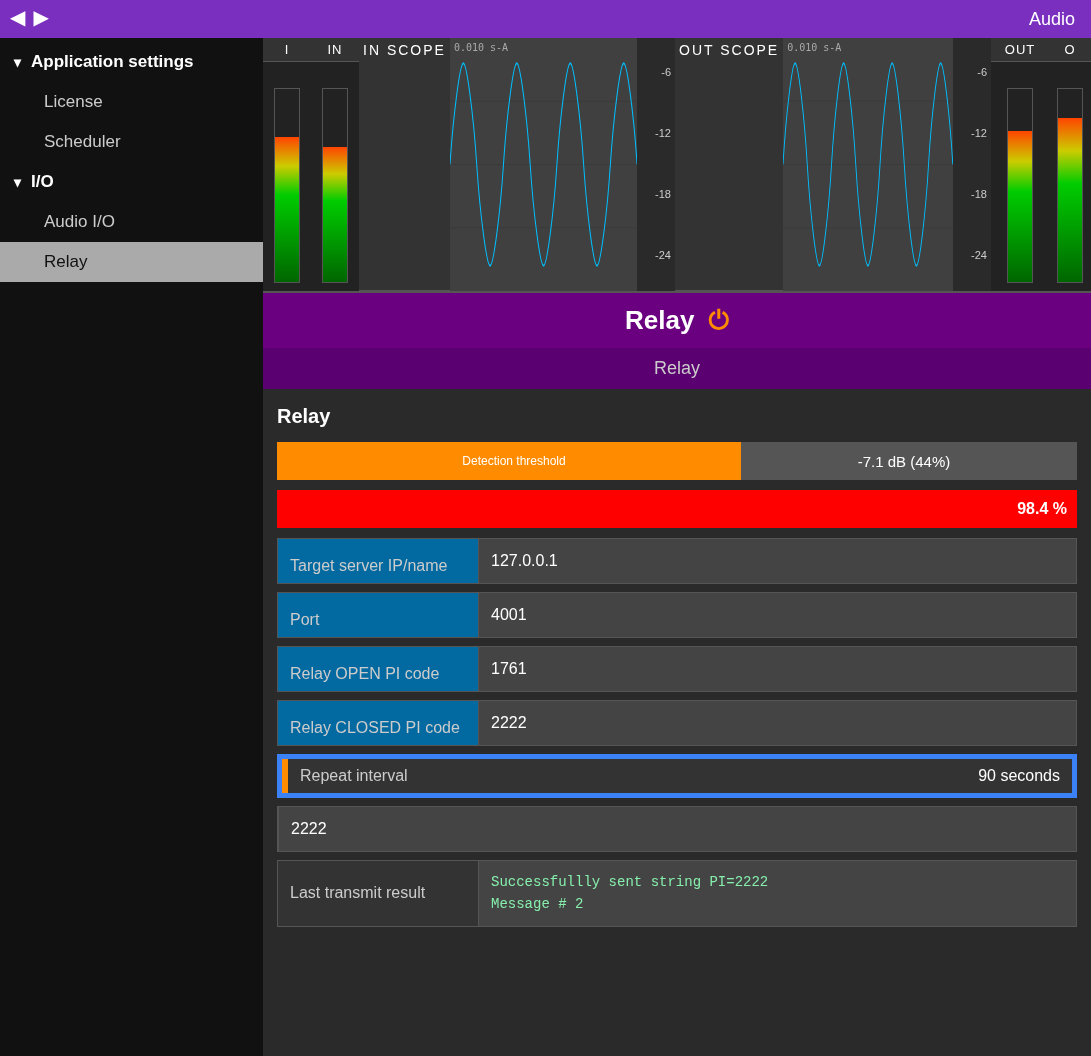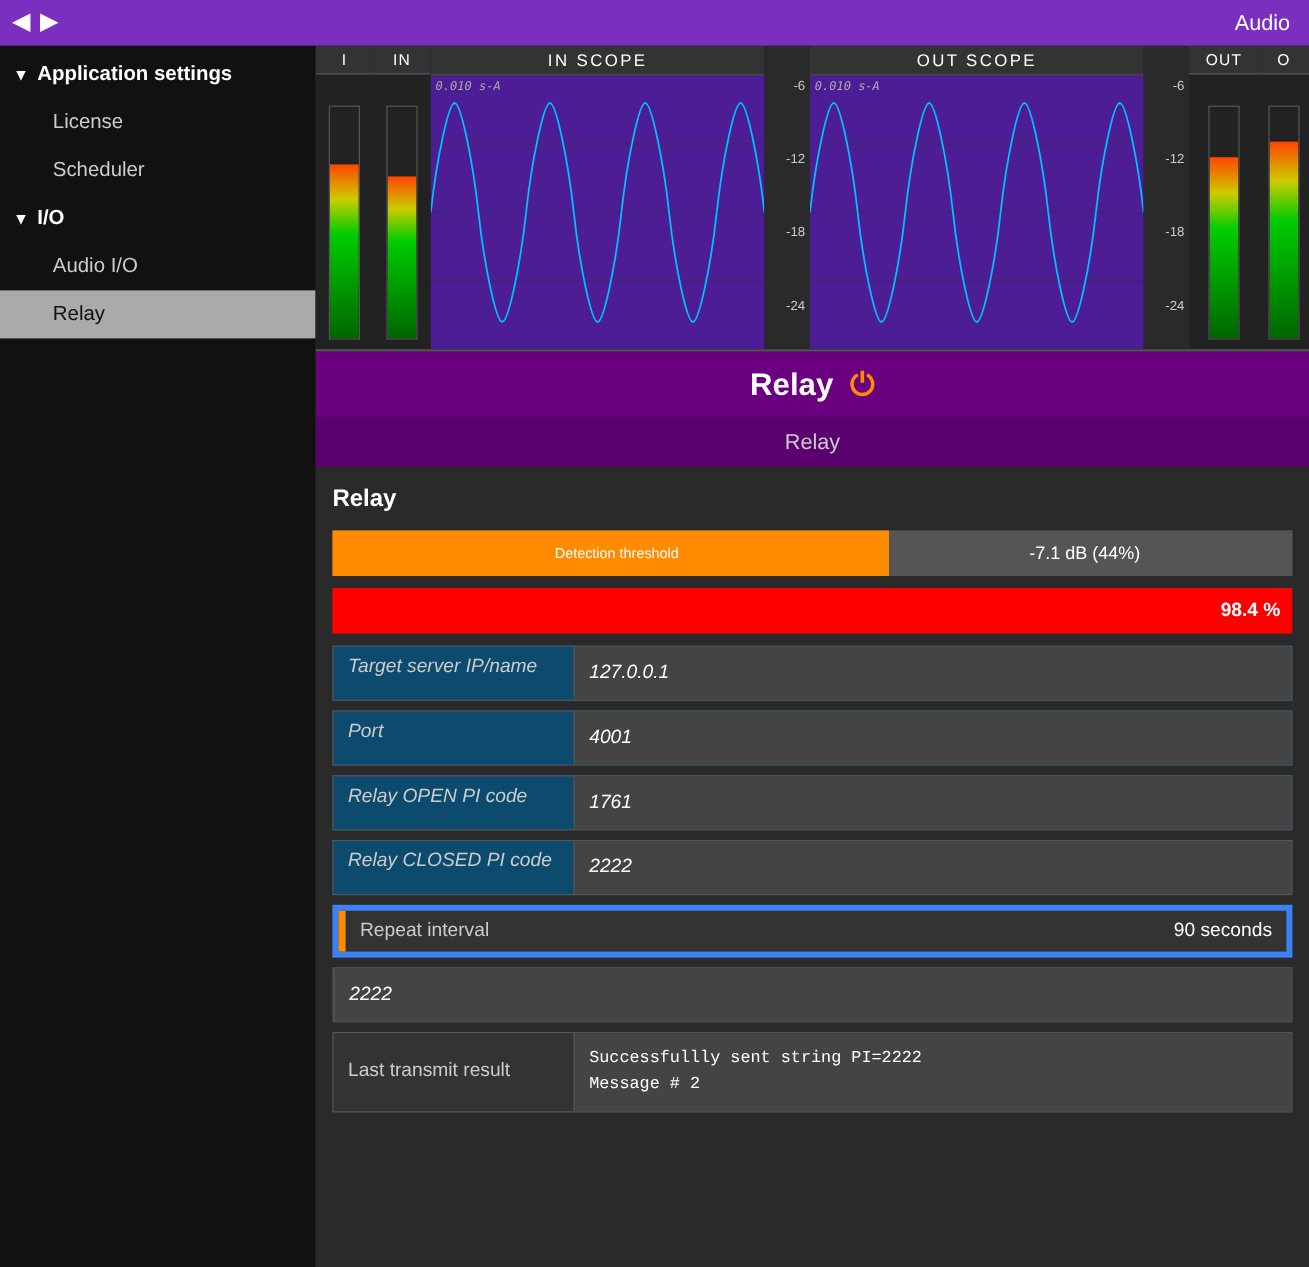--- a/index.html
+++ b/index.html
@@ -76,37 +76,36 @@
       height: 255px;
       background: #222;
       border-bottom: 2px solid #555;
     }
 
     
     .scope-panel {
       flex: 1;
       background: #1a1a1a;
       display: flex;
-      flex-direction: column;
+      flex-direction: row;
     }
     .scope-label-bar {
       background: #333;
       color: #fff;
       font-size: 14px;
       text-align: center;
       padding: 4px;
       border-bottom: 1px solid #555;
       letter-spacing: 2px;
     }
     .scope-canvas {
       flex: 1;
       position: relative;
-      background: #4c1d95;
+      background: #404040;
       overflow: hidden;
-      font-style: italic;
     }
     .scope-timestamp {
       position: absolute;
       top: 4px;
       left: 4px;
       font-size: 10px;
       color: #aaa;
       font-family: monospace;
     }
 
@@ -198,26 +197,25 @@
       padding-right: 10px;
       margin-bottom: 10px;
       font-size: 16px;
       color: #fff;
       font-weight: 600;
     }
 
     
     .form-row {
       display: flex;
-      align-items: flex-start;
+      align-items: flex-end;
       margin-bottom: 8px;
       min-height: 44px;
-      background: #0c4a6e;
+      background: #0369a1;
       border: 1px solid #555;
-      font-style: italic;
     }
     .form-label {
       color: #ccc;
       font-size: 16px;
       padding: 8px 12px;
       white-space: nowrap;
       min-width: 200px;
     }
     .form-value {
       flex: 1;
@@ -270,21 +268,21 @@
       font-size: 16px;
       padding: 10px 12px;
       white-space: nowrap;
       min-width: 200px;
       display: flex;
       align-items: center;
     }
     .transmit-value {
       flex: 1;
       background: #444;
-      color: #ffffff;
+      color: #86efac;
       font-size: 14px;
       font-family: 'Courier New', monospace;
       padding: 10px 12px;
       border-left: 1px solid #555;
       line-height: 1.6;
     }
 
     .in-meter-wrap {
       display: flex;
       flex-direction: column;

